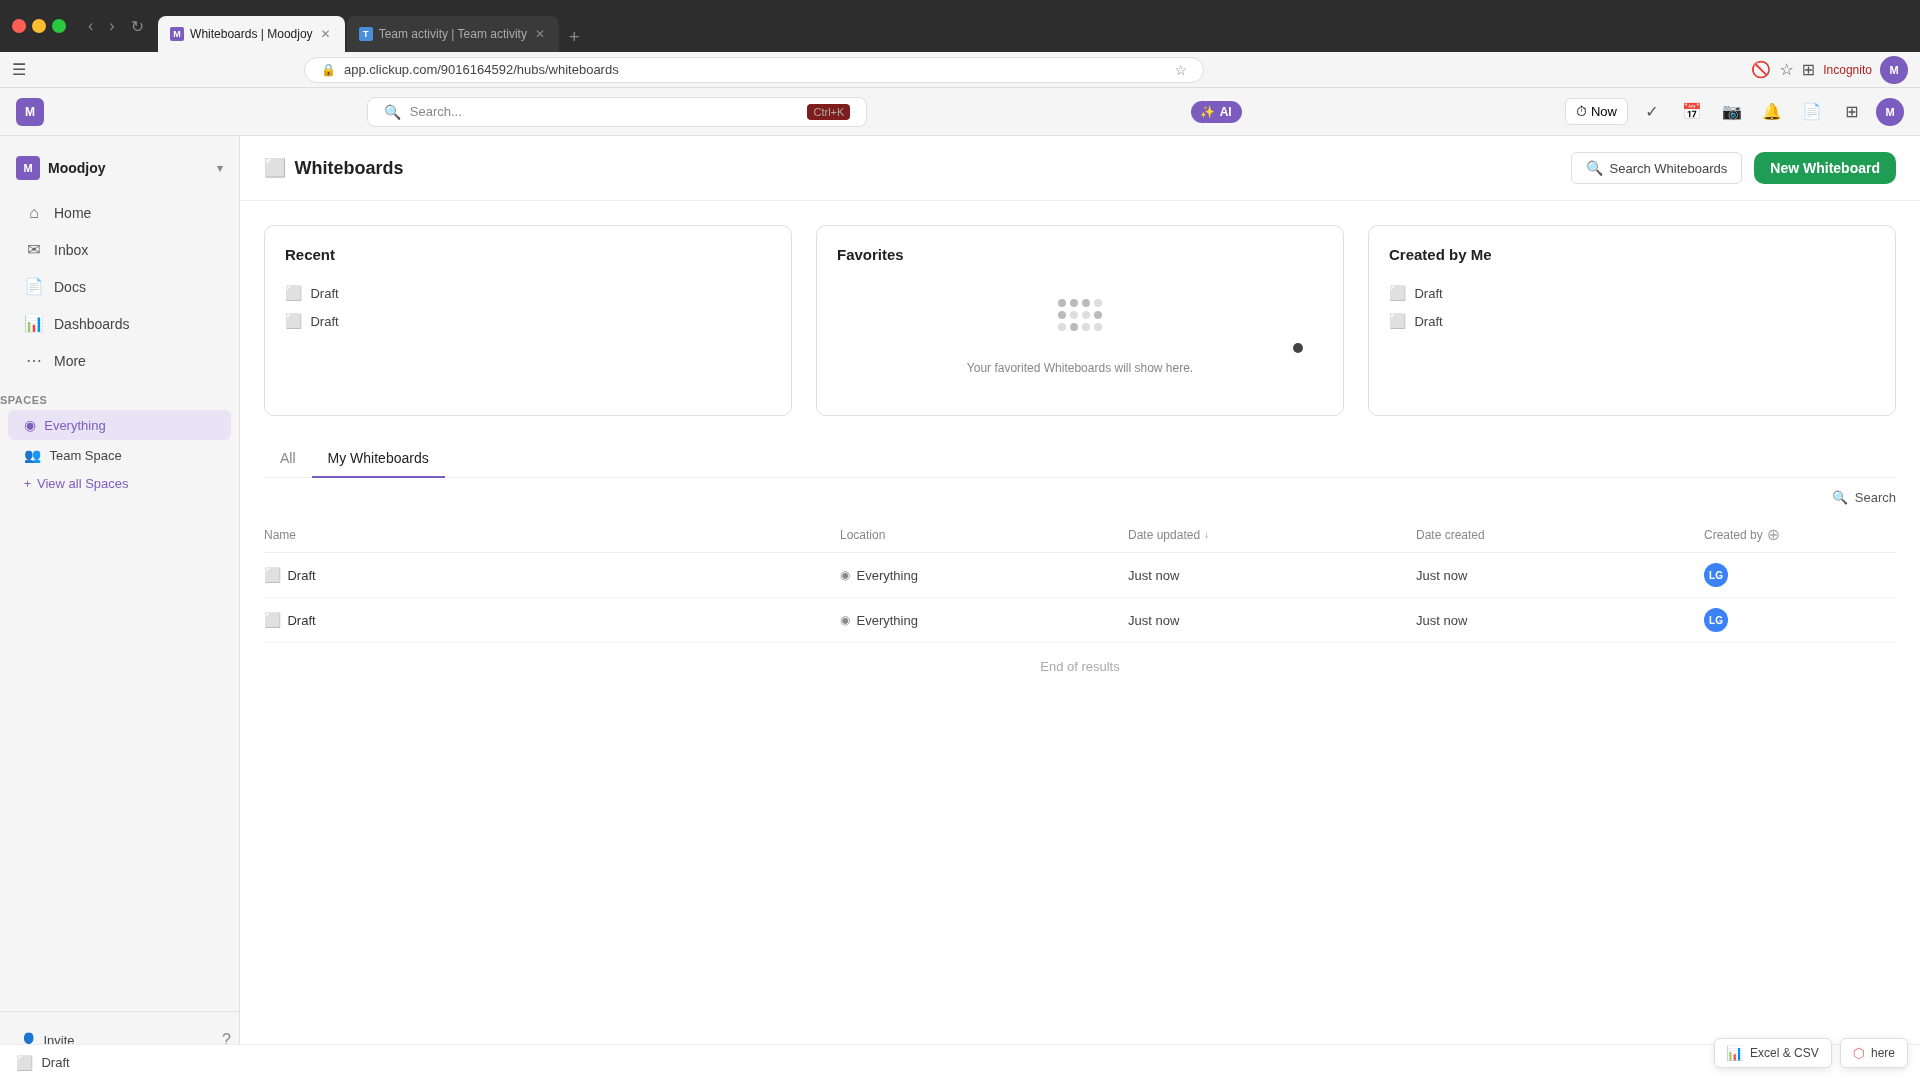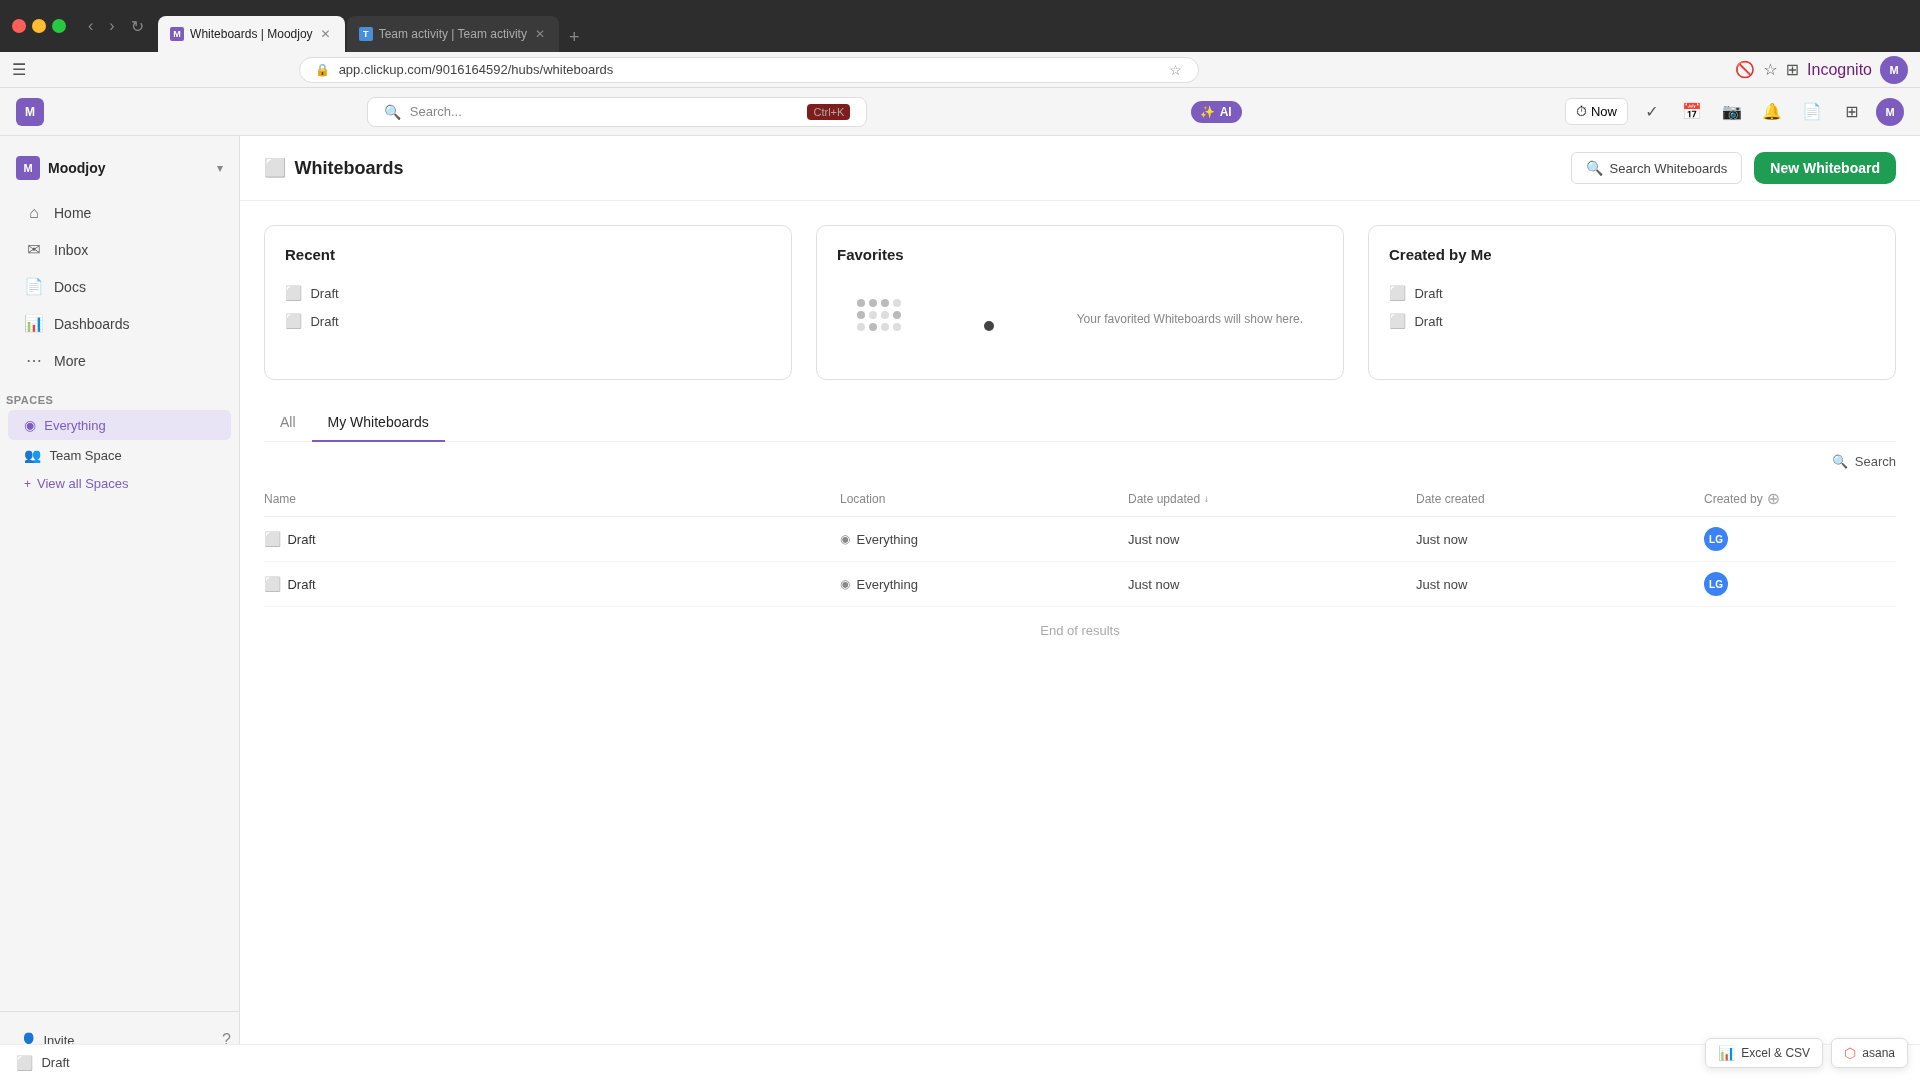--- a/index.html
+++ b/index.html
@@ -47,21 +47,21 @@
     
     .sidebar { width: 240px; background: #f5f5f5; border-right: 1px solid #e0e0e0; display: flex; flex-direction: column; padding: 12px 0; flex-shrink: 0; margin-top: 48px; }
     .sidebar-workspace { display: flex; align-items: center; gap: 8px; padding: 8px 16px; cursor: pointer; }
     .workspace-icon { width: 24px; height: 24px; background: #7c5cbf; border-radius: 4px; display: flex; align-items: center; justify-content: center; color: white; font-size: 11px; font-weight: bold; }
     .workspace-name { font-size: 14px; font-weight: 600; color: #222; flex: 1; }
     .workspace-chevron { color: #888; font-size: 12px; }
     .sidebar-nav { display: flex; flex-direction: column; gap: 2px; padding: 8px 0; }
     .sidebar-item { display: flex; align-items: center; gap: 10px; padding: 8px 16px; cursor: pointer; border-radius: 6px; margin: 0 8px; }
     .sidebar-item-icon { font-size: 16px; color: #666; width: 20px; text-align: center; }
     .sidebar-item-label { font-size: 14px; color: #444; }
-    .sidebar-section-title { font-size: 11px; color: #888; font-weight: 600; padding: 8px 6px 4px; text-transform: uppercase; letter-spacing: 0.5px; }
+    .sidebar-section-title { font-size: 11px; color: #888; font-weight: 600; padding: 8px 0 4px; text-transform: uppercase; letter-spacing: 0.5px; }
     .sidebar-space-item { display: flex; align-items: center; gap: 8px; padding: 7px 16px; cursor: pointer; border-radius: 6px; margin: 0 8px; }
     .sidebar-space-item.active { background: #e8e3f5; }
     .sidebar-space-label { font-size: 13px; color: #444; flex: 1; }
     .sidebar-space-item.active .sidebar-space-label { color: #7c5cbf; font-weight: 500; }
     .view-all-spaces { display: flex; align-items: center; gap: 6px; padding: 6px 16px; cursor: pointer; margin: 0 8px; }
     .view-all-label { font-size: 13px; color: #7c5cbf; }
     .sidebar-bottom { margin-top: auto; padding: 12px 8px; border-top: 1px solid #e0e0e0; display: flex; align-items: center; gap: 8px; }
     .invite-btn { display: flex; align-items: center; gap: 6px; padding: 8px 12px; cursor: pointer; border-radius: 6px; flex: 1; }
     .invite-label { font-size: 13px; color: #444; }
     .help-btn { color: #888; font-size: 16px; cursor: pointer; }
@@ -78,21 +78,21 @@
     .search-wb-label { font-size: 13px; color: #444; }
     .new-whiteboard-btn { background: #1f9d55; color: white; border: none; border-radius: 10px; padding: 8px 16px; font-size: 14px; font-weight: 600; cursor: pointer; }
 
     
     .cards-section { display: grid; grid-template-columns: 1fr 1fr 1fr; gap: 24px; padding: 24px; }
     .card { border: 1px solid #e0e0e0; border-radius: 10px; padding: 20px; background: white; }
     .card-title { font-size: 15px; font-weight: 600; color: #222; margin-bottom: 16px; }
     .card-item { display: flex; align-items: center; gap: 8px; padding: 6px 0; cursor: pointer; }
     .card-item-icon { font-size: 14px; color: #7c5cbf; }
     .card-item-label { font-size: 13px; color: #444; }
-    .favorites-empty { display: flex; flex-direction: row; align-items: center; justify-content: space-between; padding: 20px; }
+    .favorites-empty { display: flex; flex-direction: column; align-items: center; justify-content: flex-start; padding: 20px; }
     .favorites-dots { display: grid; grid-template-columns: repeat(4, 1fr); gap: 4px; margin-bottom: 8px; }
     .dot { width: 8px; height: 8px; border-radius: 50%; background: #ddd; }
     .dot.filled { background: #bbb; }
     .favorites-empty-text { font-size: 12px; color: #888; text-align: center; }
 
     
     .list-section { padding: 0 24px 24px; }
     .list-tabs { display: flex; gap: 0; border-bottom: 1px solid #eee; margin-bottom: 0; }
     .list-tab { padding: 10px 16px; font-size: 14px; color: #888; cursor: pointer; border-bottom: 2px solid transparent; margin-bottom: -1px; }
     .list-tab.active { color: #222; border-bottom: 2px solid #7c5cbf; font-weight: 500; }
@@ -157,21 +157,21 @@
   <button style="color:#555;background:none;border:none;font-size:16px;cursor:pointer;">☰</button>
   <div class="address-bar">
     <span style="color:#888;font-size:12px;">🔒</span>
     <span class="address-text">app.clickup.com/9016164592/hubs/whiteboards</span>
     <span style="color:#888;font-size:14px;">☆</span>
   </div>
   <div class="browser-actions">
     <button class="browser-action-btn">🚫</button>
     <button class="browser-action-btn">☆</button>
     <button class="browser-action-btn">⊞</button>
-    <span style="font-size:16px;color:#701a75;">Incognito</span>
+    <span style="font-size:12px;color:#b91c1c;">Incognito</span>
     <div class="avatar">M</div>
   </div>
 </div>
 
 <div class="app-toolbar">
   <div class="toolbar-logo">M</div>
   <div class="toolbar-search">
     <span style="color:#888;font-size:14px;">🔍</span>
     <span class="toolbar-search-text">Search...</span>
     <span class="toolbar-shortcut">Ctrl+K</span>
@@ -384,20 +384,20 @@
   </div>
 </div>
 
 <div class="bottom-widgets">
   <div class="excel-widget">
     <span style="color:#217346;font-size:14px;">📊</span>
     <span>Excel &amp; CSV</span>
   </div>
   <div class="asana-widget">
     <span style="color:#f06a6a;font-size:14px;">⬡</span>
-    <span>asana</span>
+    <span>here</span>
   </div>
 </div>
 
 <div class="bottom-bar">
   <span class="bottom-bar-icon">⬜</span>
   <span class="bottom-bar-text">Draft</span>
 </div>
 
 </body></html>

